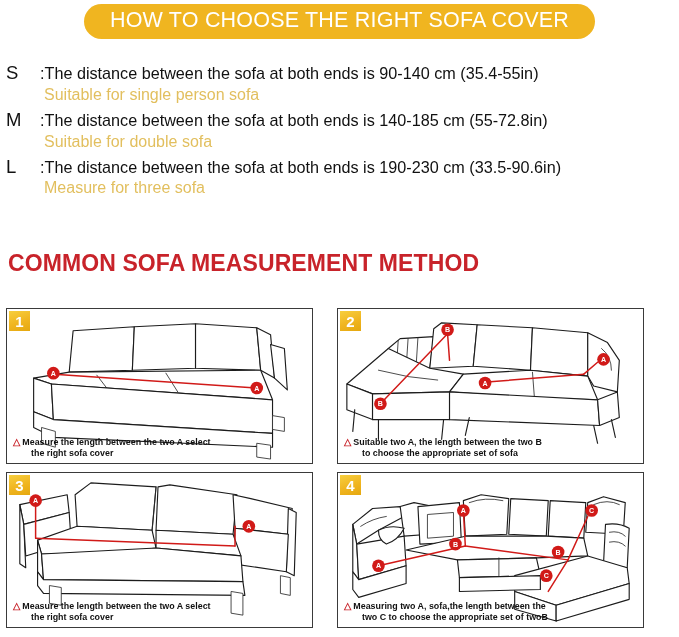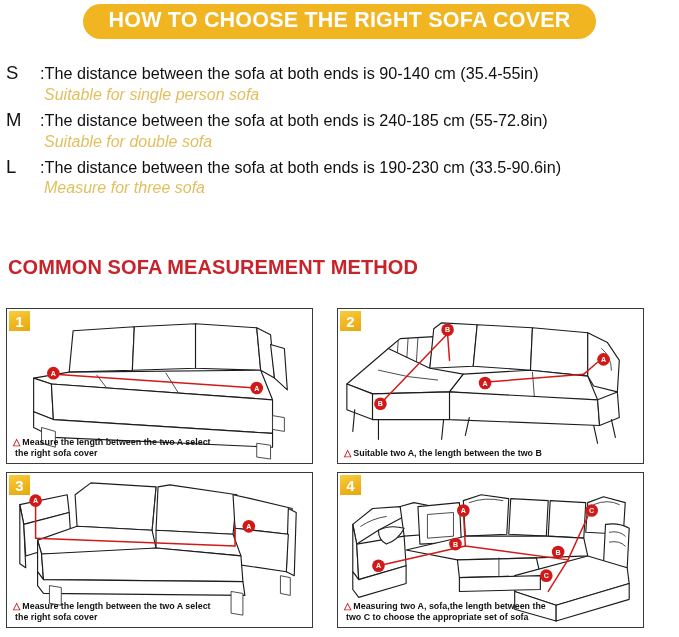--- a/index.html
+++ b/index.html
@@ -13,21 +13,21 @@
   .page{position:relative;width:679px;height:637px;}
 
   
   .header-wrap{position:absolute;left:0;top:4px;width:679px;display:flex;justify-content:center;}
   .header-pill{
     background:#f0b520;
     border-radius:18px;
     padding:5px 26px 7px 26px;
     color:#ffffff;
     font-size:21.5px;
-    font-weight:bold;
+    font-weight:normal;
     letter-spacing:.2px;
     white-space:nowrap;
     line-height:1.08;
   }
 
   
   .size-guide{position:absolute;left:6px;top:62px;width:668px;}
   .size-row{margin-bottom:2px;}
   .size-main{display:flex;align-items:baseline;white-space:nowrap;}
   .size-letter{
@@ -39,27 +39,26 @@
     line-height:1.18;
   }
   .size-desc{font-size:16.2px;color:#111;line-height:1.2;}
   .size-sub{
     margin-left:38px;
     font-size:16px;
     color:#e2bf5e;
     line-height:1.25;
     margin-top:1px;
     margin-bottom:4px;
-    font-style:italic;
   }
 
   
   .section-title{
-    position:absolute;left:8px;top:256px;
-    font-size:20px;font-weight:bold;color:#c8232a;
+    position:absolute;left:8px;top:250px;
+    font-size:23px;font-weight:bold;color:#c8232a;
     letter-spacing:.1px;white-space:nowrap;
   }
 
   
   .grid{
     position:absolute;left:6px;top:308px;
     width:668px;
     display:grid;
     grid-template-columns:307px 307px;
     grid-template-rows:156px 156px;
@@ -83,21 +82,21 @@
     line-height:1;
   }
   .art{position:absolute;left:0;top:0;width:100%;height:100%;}
   .caption{
     position:absolute;left:6px;bottom:3px;right:4px;
     font-size:8.9px;color:#111;line-height:1.32;
     z-index:2;
     font-weight:bold;
   }
   .caption .tri{color:#c8232a;font-size:9.5px;margin-right:2px;}
-  .caption .l2{display:block;margin-left:2px;}
+  .caption .l2{display:block;margin-left:18px;}
 
   
   .ln{fill:none;stroke:#1c1c1c;stroke-width:1.15;stroke-linejoin:round;stroke-linecap:round;}
   .ln-thin{fill:none;stroke:#2a2a2a;stroke-width:.85;stroke-linejoin:round;stroke-linecap:round;}
   .fillw{fill:#ffffff;stroke:#1c1c1c;stroke-width:1.15;stroke-linejoin:round;}
   .fillw-thin{fill:#ffffff;stroke:#2a2a2a;stroke-width:.85;stroke-linejoin:round;}
   .mline{fill:none;stroke:#d11a18;stroke-width:1.5;stroke-linecap:round;}
   .mdot{fill:#d11a18;}
   .mtxt{fill:#ffffff;font-family:"Liberation Sans",sans-serif;font-size:7.2px;font-weight:bold;text-anchor:middle;}
 </style>
@@ -116,21 +115,21 @@
       <div class="size-main">
         <span class="size-letter">S</span>
         <span class="size-desc">:The distance between the sofa at both ends is 90-140 cm (35.4-55in)</span>
       </div>
       <div class="size-sub">Suitable for single person sofa</div>
     </div>
 
     <div class="size-row">
       <div class="size-main">
         <span class="size-letter">M</span>
-        <span class="size-desc">:The distance between the sofa at both ends is 240-185 cm (55-72.8in)</span>
+        <span class="size-desc">:The distance between the sofa at both ends is 140-185 cm (55-72.8in)</span>
       </div>
       <div class="size-sub">Suitable for double sofa</div>
     </div>
 
     <div class="size-row">
       <div class="size-main">
         <span class="size-letter">L</span>
         <span class="size-desc">:The distance between the sofa at both ends is 190-230 cm (33.5-90.6in)</span>
       </div>
       <div class="size-sub">Measure for three sofa</div>
@@ -226,20 +225,21 @@
         <text class="mtxt" x="42" y="98.6">B</text>
         <circle class="mdot" cx="110" cy="21" r="6.4"></circle>
         <text class="mtxt" x="110" y="23.6">B</text>
         <circle class="mdot" cx="148" cy="75" r="6.4"></circle>
         <text class="mtxt" x="148" y="77.6">A</text>
         <circle class="mdot" cx="268" cy="51" r="6.4"></circle>
         <text class="mtxt" x="268" y="53.6">A</text>
       </svg>
       <div class="caption">
         <span class="tri">△</span><span>Suitable two A, the length between the two B</span>
+        <span class="l2">to choose the appropriate set of sofa</span>
       </div>
     </div>
 
     <div class="panel">
       <div class="badge">3</div>
       <svg class="art" viewBox="0 0 307 156">
 
         <path class="fillw" d="M12 32 L60 22 L62 40 L16 52 Z"></path>
         <path class="fillw" d="M12 32 L16 52 L18 96 L12 92 Z"></path>
         <path class="fillw" d="M16 52 L62 40 L64 70 L18 84 Z"></path>
@@ -330,18 +330,18 @@
         <text class="mtxt" x="118" y="74.6">B</text>
         <circle class="mdot" cx="222" cy="80" r="6.4"></circle>
         <text class="mtxt" x="222" y="82.6">B</text>
         <circle class="mdot" cx="256" cy="38" r="6.4"></circle>
         <text class="mtxt" x="256" y="40.6">C</text>
         <circle class="mdot" cx="210" cy="104" r="6.4"></circle>
         <text class="mtxt" x="210" y="106.6">C</text>
       </svg>
       <div class="caption">
         <span class="tri">△</span><span>Measuring two A, sofa,the length between the</span>
-        <span class="l2">two C to choose the appropriate set of sofa</span>
+        <span class="l2">two C to choose the appropriate set of twoB</span>
       </div>
     </div>
 
   </div>
 </div>
 
 </body></html>

